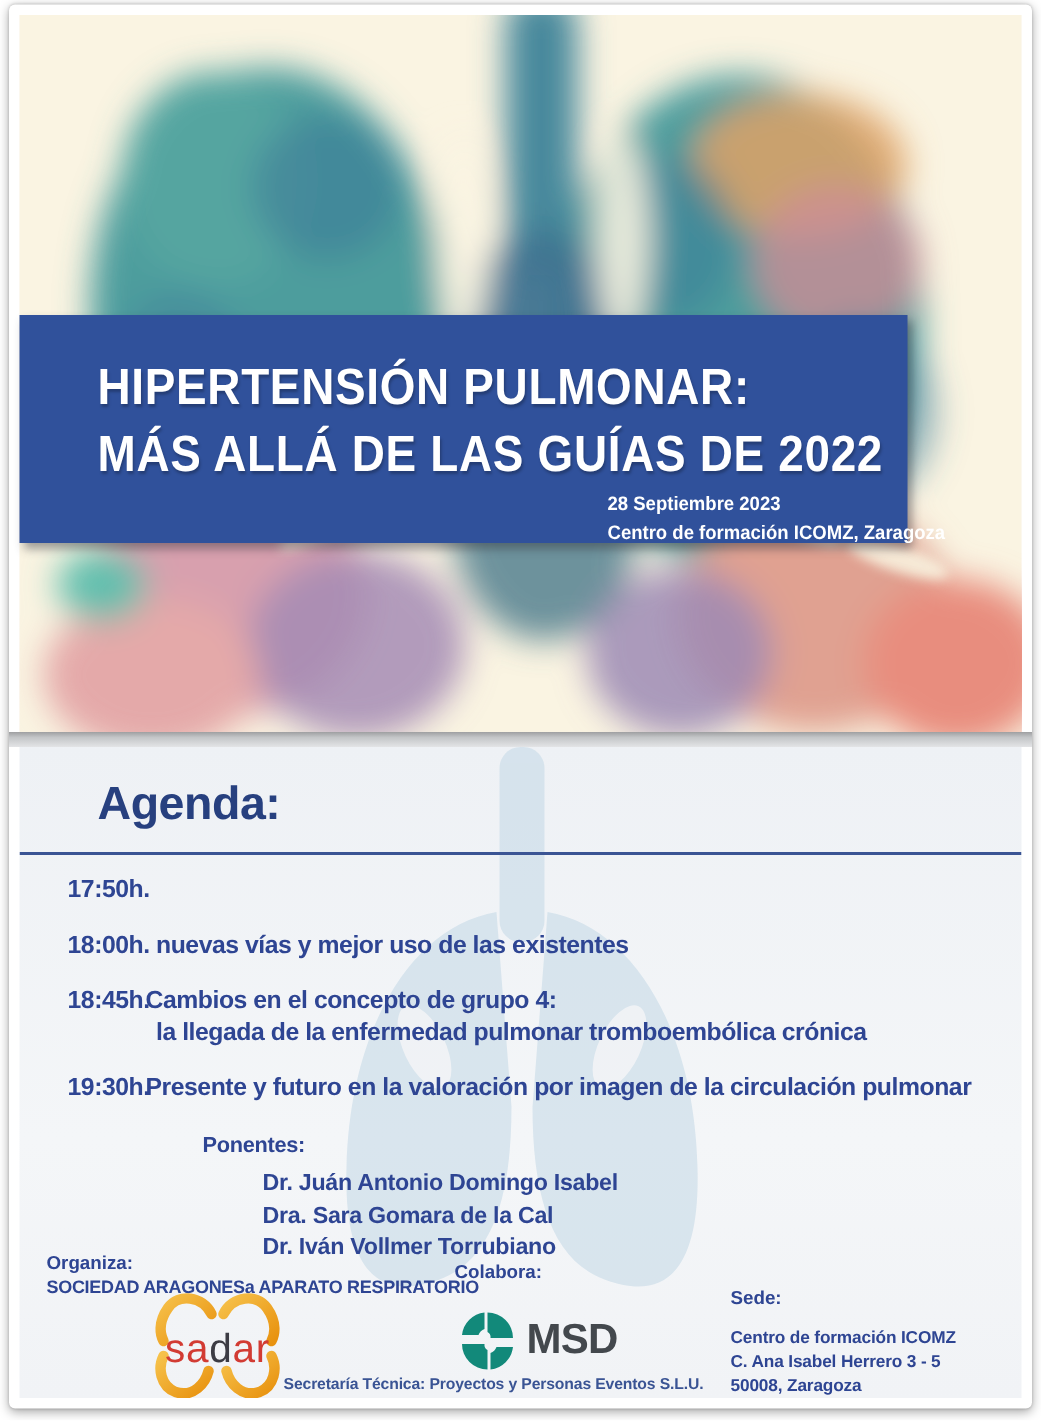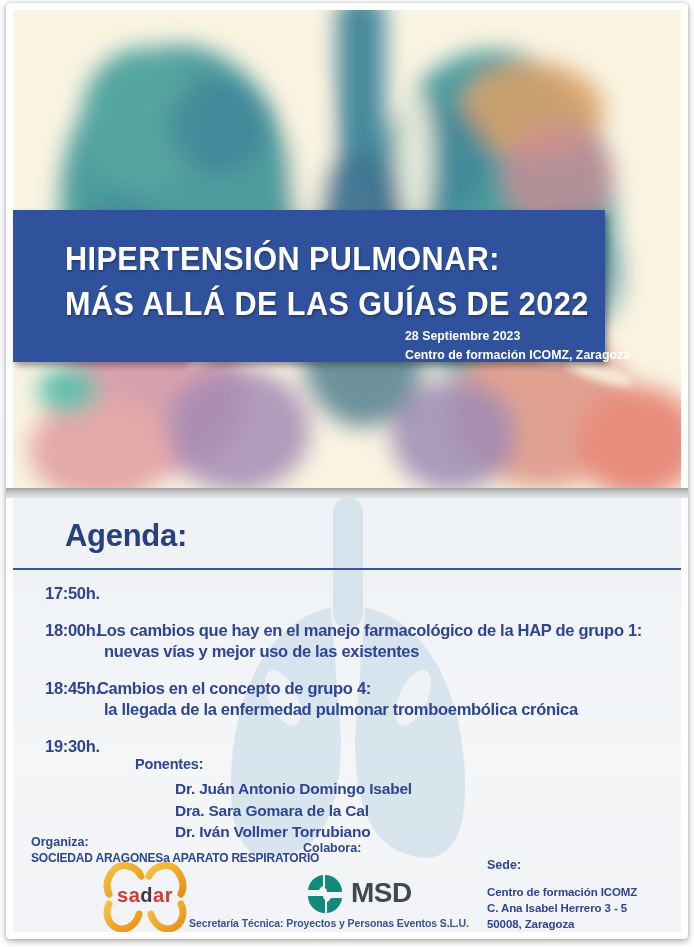--- a/index.html
+++ b/index.html
@@ -63,21 +63,21 @@
   .speakers { position:absolute; left:122px; top:258px; font-weight:bold; letter-spacing:-.2px; }
   .speakers .sp-label { font-size:14.5px; margin-bottom:6px; }
   .speakers .sp-name { font-size:15.5px; line-height:21.5px; padding-left:40px; }
 
   .org-col   { position:absolute; left:18px;  top:336px; font-weight:bold; }
   .org-label { font-size:12.5px; line-height:17px; }
   .org-name  { font-size:12px; letter-spacing:-.2px; white-space:nowrap; }
   .sadar-logo{ position:absolute; left:72px; top:362px; width:120px; height:74px; }
   .sadar-logo svg { position:absolute; left:0; top:0; }
   .sadar-text { position:absolute; left:0; top:24px; width:120px; text-align:center;
-    font-size:20px; font-weight:bold; letter-spacing:.5px; color:#d23b33; }
+    font-size:27px; font-weight:normal; letter-spacing:.5px; color:#d23b33; }
   .sadar-text .d-dark { color:#3c3c44; }
 
   .colab-col   { position:absolute; left:290px; top:343px; font-weight:bold; }
   .colab-label { font-size:12.5px; }
   .msd-logo { position:absolute; left:292px; top:376px; width:130px; height:40px; }
   .msd-logo .msd-text {
     position:absolute; left:46px; top:3px; font-size:28px; font-weight:bold;
     color:#43484d; letter-spacing:-.5px;
   }
 
@@ -175,33 +175,36 @@
       <div class="agenda-title">Agenda:</div>
       <div class="agenda-rule"></div>
 
       <div class="agenda-items">
         <div class="agenda-item">
           <span class="time">17:50h.</span>
         </div>
         <div class="agenda-item">
           <span class="time">18:00h.</span>
           <span class="txt">
-            <span class="line1">Los cambios que hay en el manejo farmacológico de la HAP de grupo 1:</span>
             <span class="line2" style="display:block">nuevas vías y mejor uso de las existentes</span>
           </span>
         </div>
         <div class="agenda-item">
           <span class="time">18:45h.</span>
           <span class="txt">
             <span class="line1">Cambios en el concepto de grupo 4:</span>
             <span class="line2" style="display:block">la llegada de la enfermedad pulmonar tromboembólica crónica</span>
           </span>
         </div>
         <div class="agenda-item">
           <span class="time">19:30h.</span>
+          <span class="txt">
+            <span class="line1">Presente y futuro en la valoración por imagen de la circulación pulmonar</span>
+            <span class="line2" style="display:block"></span>
+          </span>
         </div>
       </div>
 
       <div class="speakers">
         <div class="sp-label">Ponentes:</div>
         <div class="sp-name">Dr. Juán Antonio Domingo Isabel</div>
         <div class="sp-name">Dra. Sara Gomara de la Cal</div>
         <div class="sp-name">Dr. Iván Vollmer Torrubiano</div>
       </div>
 

